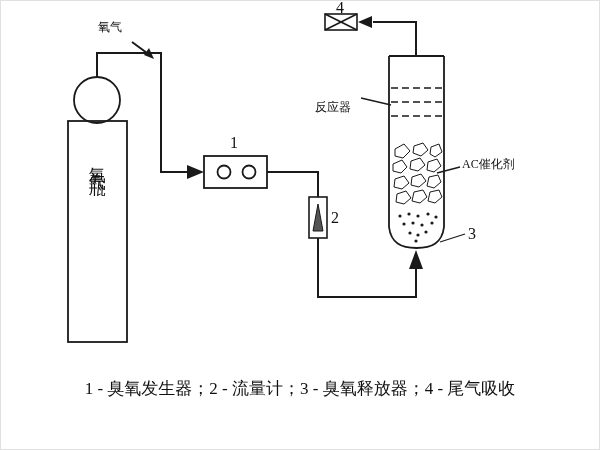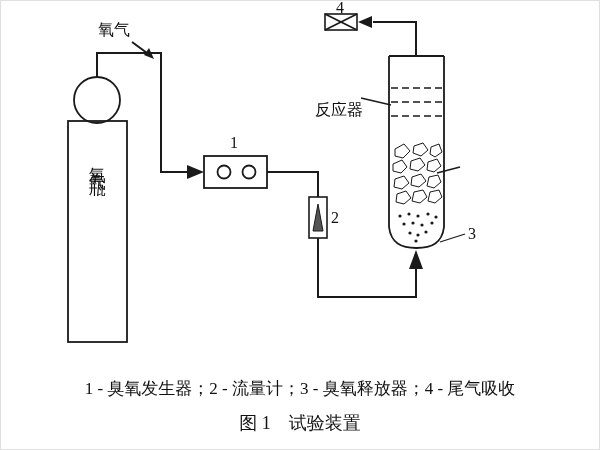--- a/index.html
+++ b/index.html
@@ -18,21 +18,21 @@
     overflow: hidden;
   }
   .figure svg {
     position: absolute;
     left: 0;
     top: 0;
   }
   .lbl {
     position: absolute;
     color: #111;
-    font-size: 16px;
+    font-size: 12px;
     line-height: 1.1;
     white-space: nowrap;
   }
   .lbl.num {
     font-size: 16px;
     font-family: "Liberation Serif", "DejaVu Serif", serif;
   }
   .vertical {
     writing-mode: vertical-rl;
     text-orientation: upright;
@@ -150,24 +150,24 @@
       </g>
     </g>
   </svg>
 
   <div class="lbl" style="left:97px; top:20px;">氧气</div>
 
   <div class="lbl vertical" style="left:86px; top:153px;">氧气瓶</div>
 
   <div class="lbl" style="left:314px; top:87px;margin-top:13px;">反应器</div>
 
+  <div class="lbl" style="left:461px; top:157px;">AC催化剂</div>
 
   <div class="lbl num" style="left:229px; top:133px;">1</div>
 
   <div class="lbl num" style="left:330px; top:208px;">2</div>
 
   <div class="lbl num" style="left:467px; top:224px;">3</div>
 
   <div class="lbl num" style="left:335px; top:-2px;">4</div>
 
   <div class="caption legend">1 - 臭氧发生器；2 - 流量计；3 - 臭氧释放器；4 - 尾气吸收</div>
-  <div class="caption figno">图 1　试验装置</div>
 </div>
 
 </body></html>

